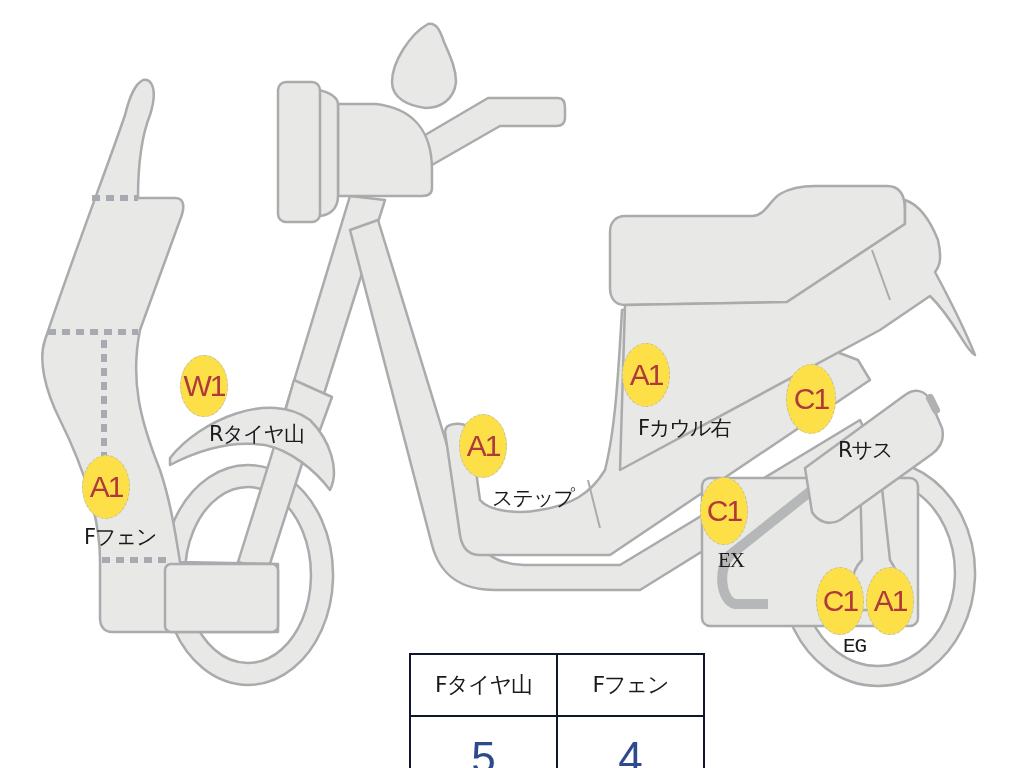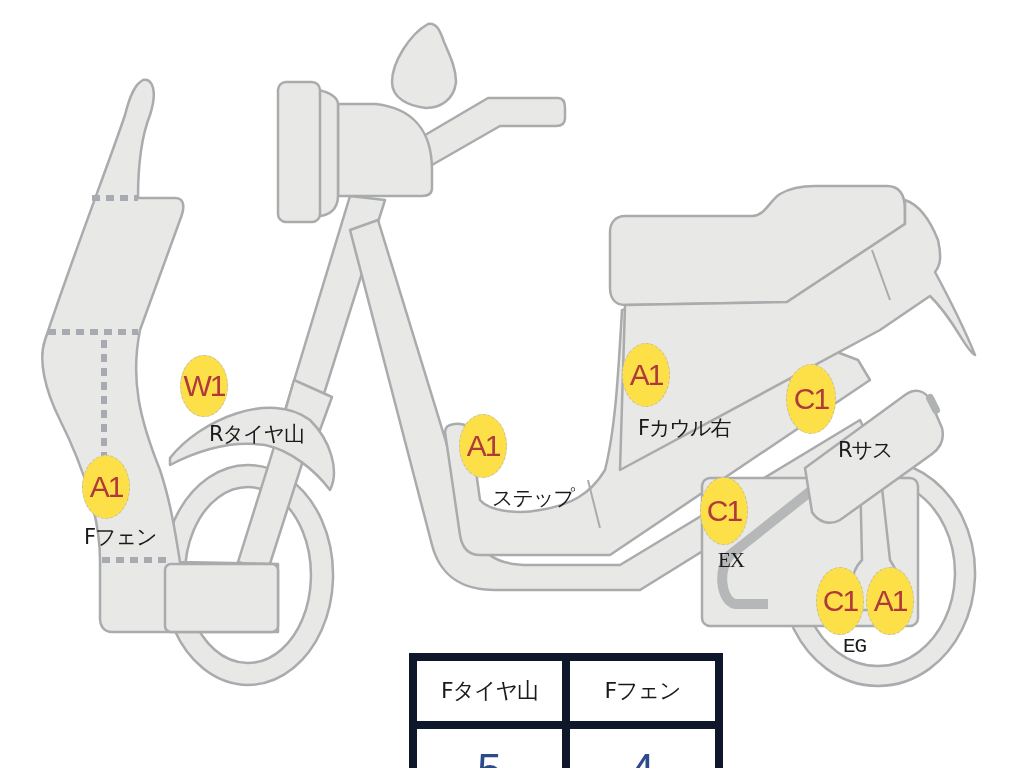--- a/index.html
+++ b/index.html
@@ -10,21 +10,21 @@
   .dash { stroke: #a7aab0; stroke-width: 6; stroke-dasharray: 8 6; fill: none; }
   .pipe { stroke: #b6b7b8; stroke-width: 10; fill: none; stroke-linecap: butt; }
   .marker { position: absolute; display: flex; align-items: center; justify-content: center;
             background: #fde047; border: 1.5px dashed #bcbcbc; border-radius: 50%;
             color: #b0393b; font-family: "Liberation Sans", sans-serif; font-size: 30px;
             letter-spacing: -2px; box-sizing: border-box; }
   .label { position: absolute; color: #1a1a1a; font-family: "DejaVu Sans", sans-serif;
            font-size: 21px; white-space: nowrap; letter-spacing: -1px; }
   .tire-table { position: absolute; left: 409px; top: 653px; border-collapse: collapse;
                 background: #ffffff; border: 2px solid #a3a6aa; }
-  .tire-table th, .tire-table td { border: 8px solid #0f172a; text-align: center; padding: 8px; }
+  .tire-table th, .tire-table td { border: 2px solid #0f172a; text-align: center; padding: 8px; }
   .tire-table th { height: 44px; width: 129px; font-weight: normal; font-size: 22px; color: #1a1a1a;
                    font-family: "DejaVu Sans", sans-serif; letter-spacing: -1px; }
   .tire-table td { height: 66px; font-size: 44px; color: #2c4a8c;
                    font-family: "Liberation Sans", sans-serif; }
 </style>
 </head>
 <body>
 
 <svg id="scooter" width="1024" height="768" viewBox="0 0 1024 768">
 

